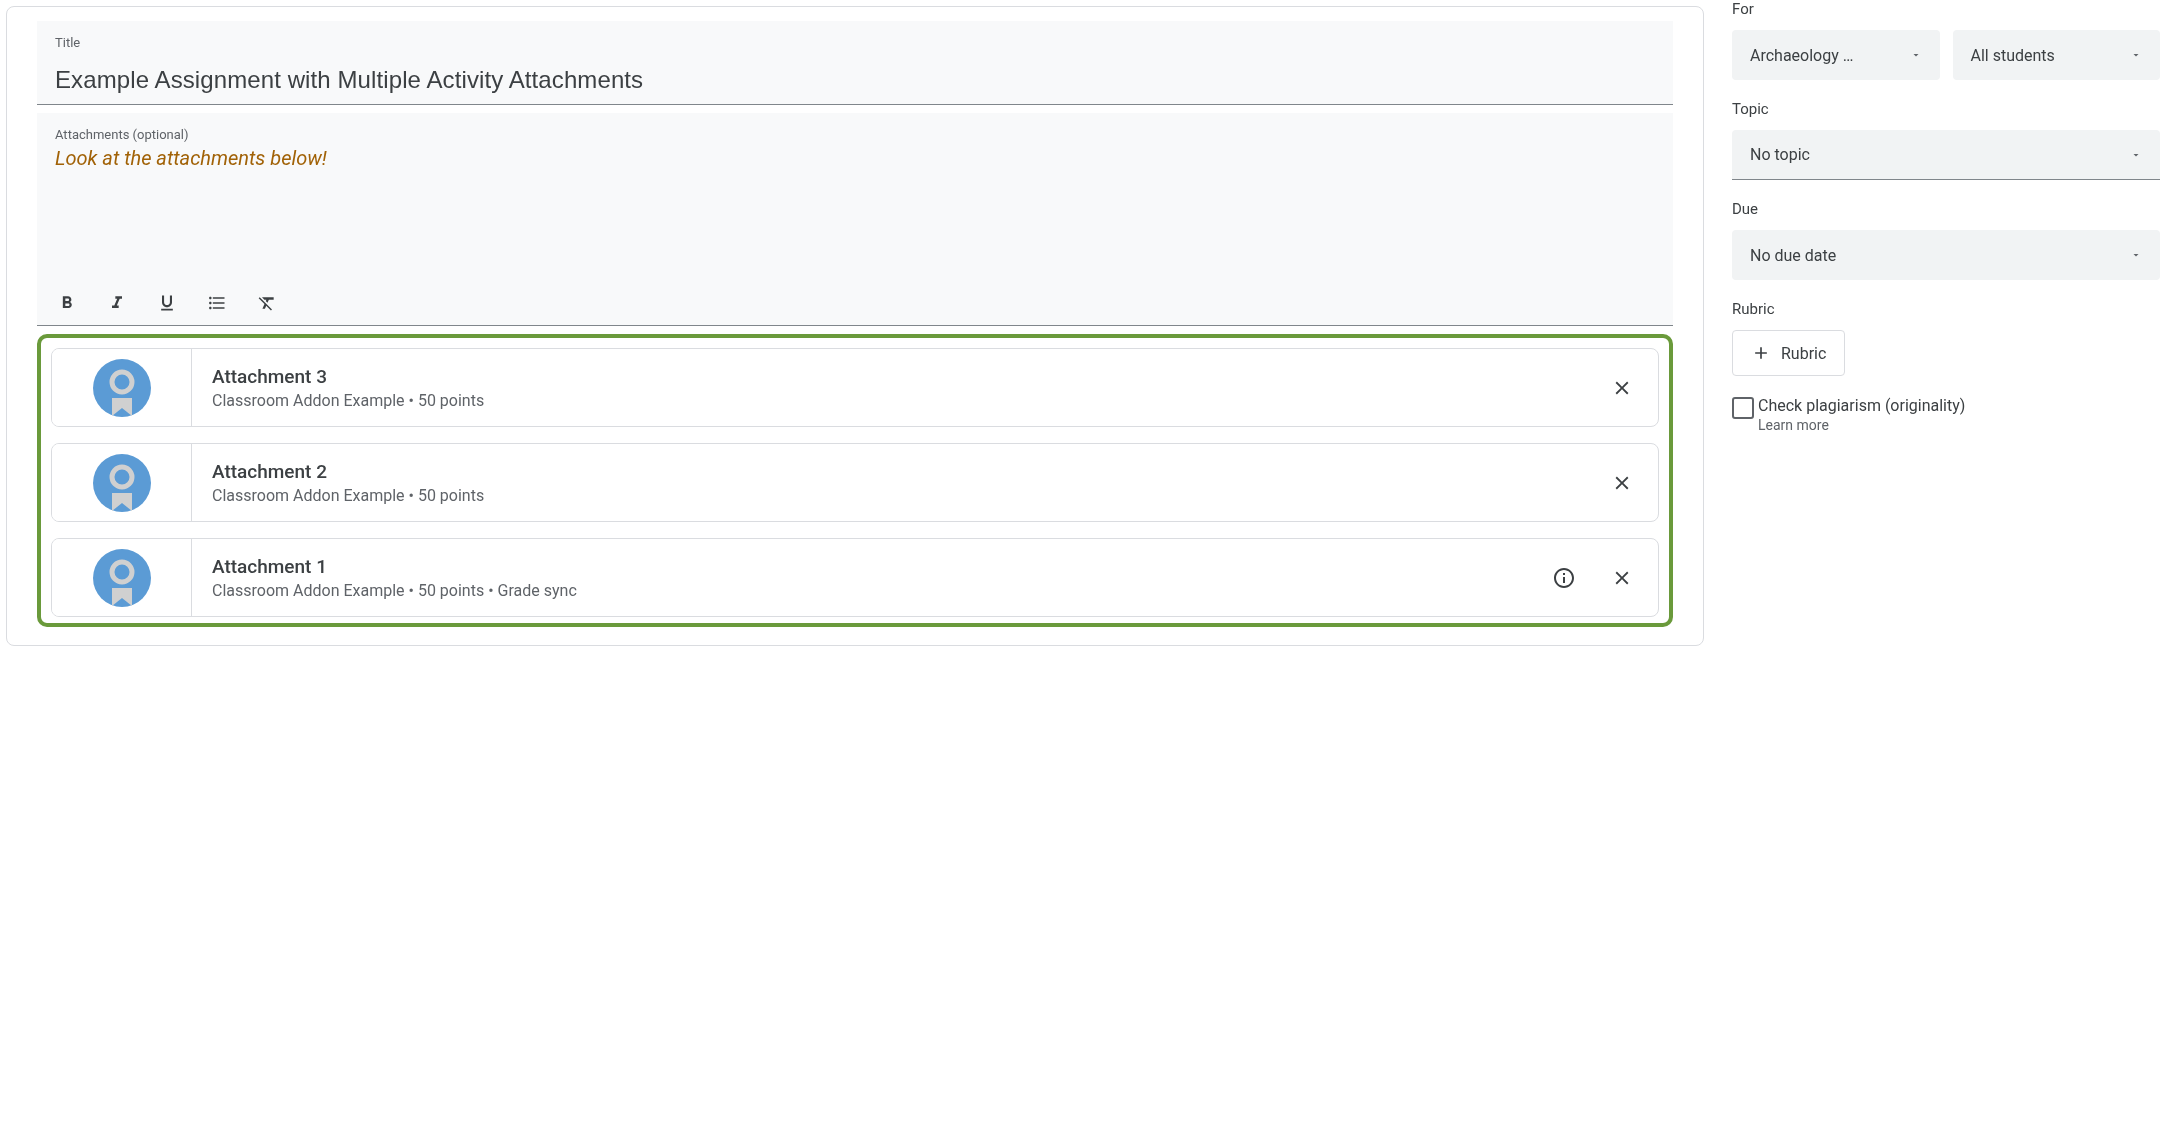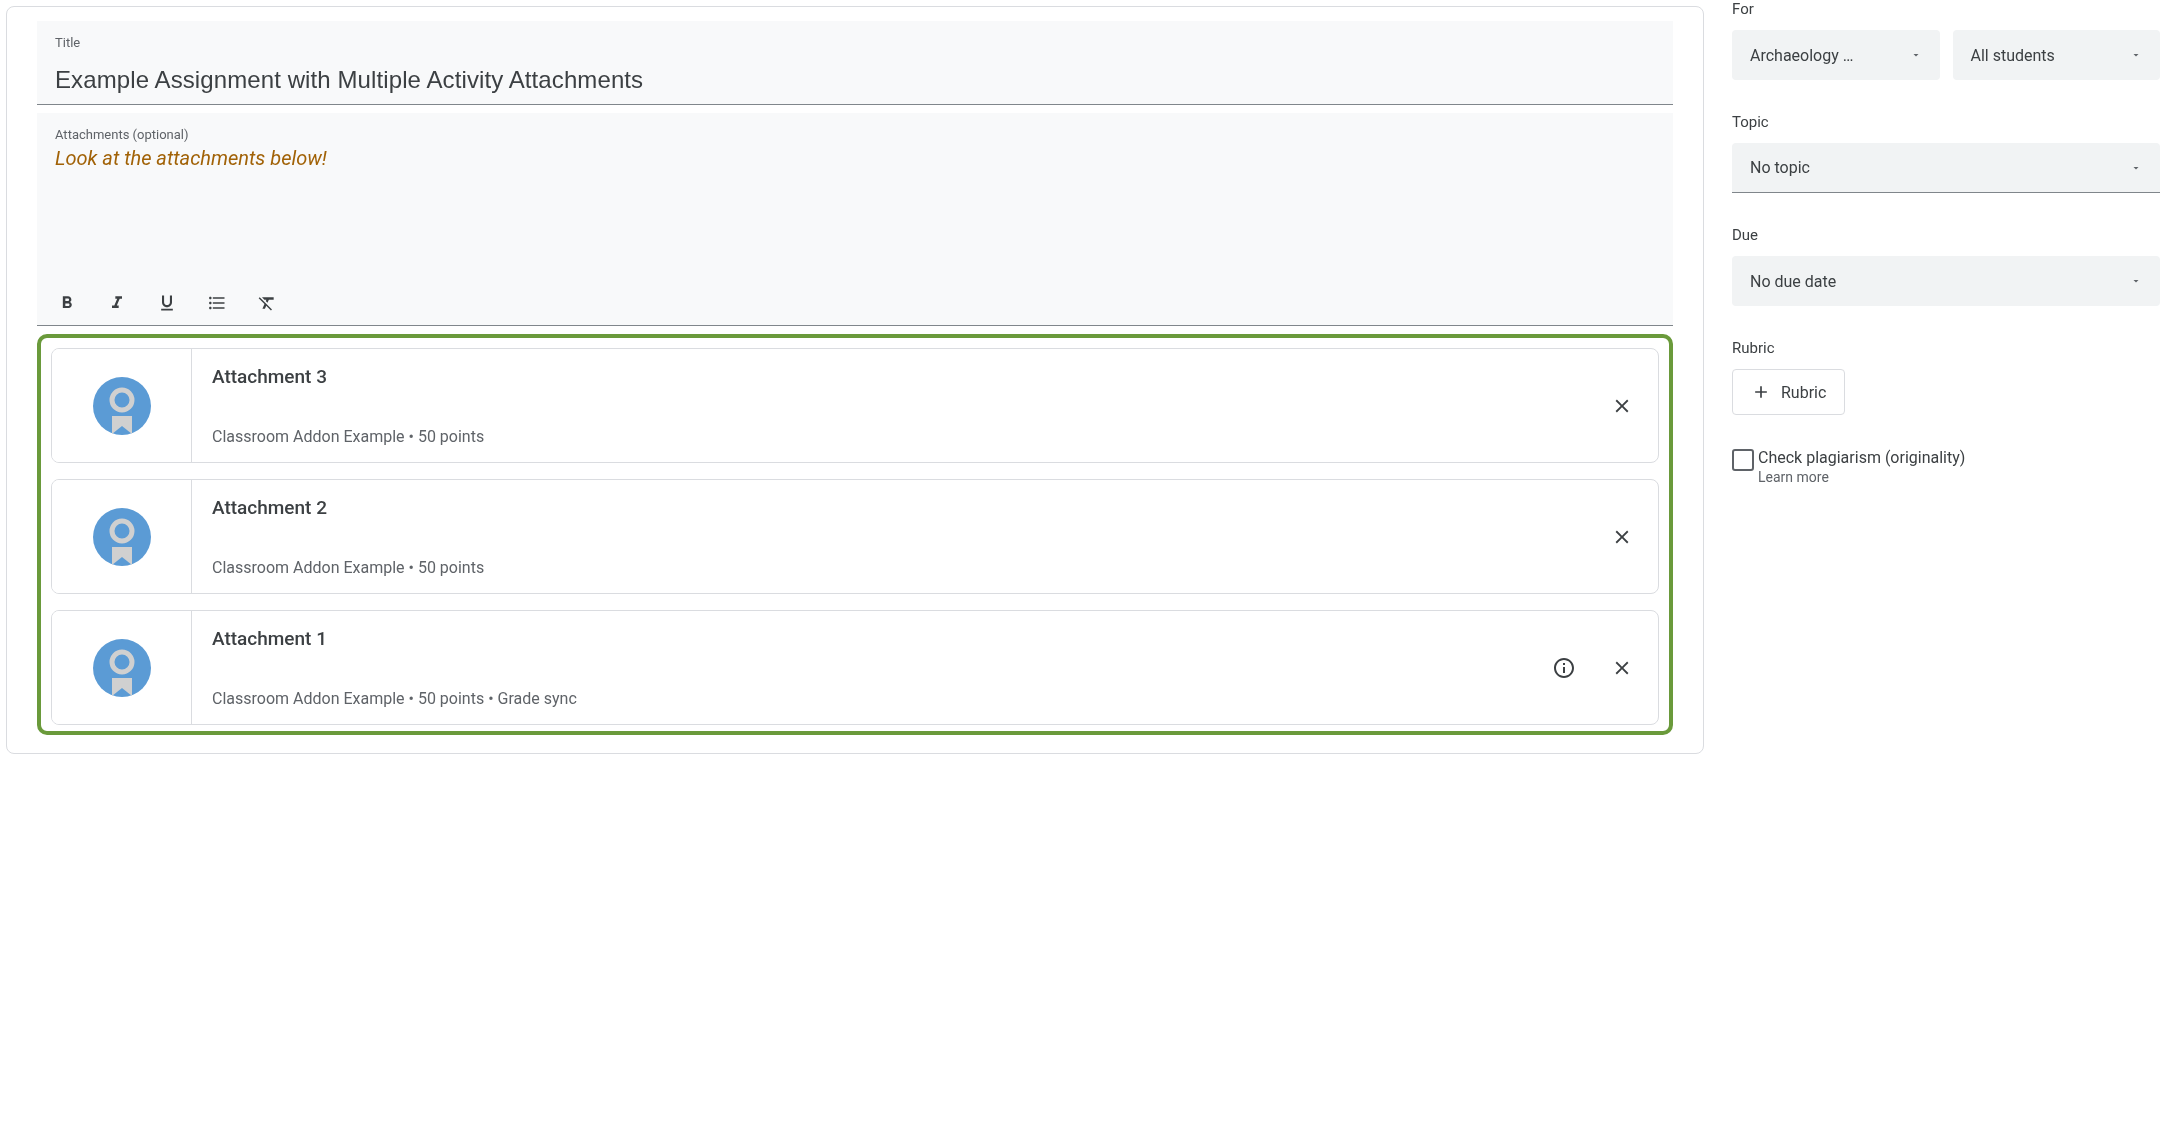--- a/index.html
+++ b/index.html
@@ -108,21 +108,20 @@
     .addon-icon {
       width: 60px;
       height: 60px;
     }
     .attachment-info {
       flex: 1;
       padding: 16px 20px;
       display: flex;
       flex-direction: column;
       justify-content: flex-start;
-      gap: 36px;
     }
     .attachment-title {
       font-size: 19px;
       color: #3c4043;
       font-weight: 500;
       margin-bottom: 3px;
     }
     .attachment-meta {
       font-size: 16px;
       color: #5f6368;
@@ -140,21 +139,21 @@
       color: #3c4043;
       display: flex;
       align-items: center;
       justify-content: center;
     }
     .sidebar {
       width: 460px;
       padding: 0 10px 0 22px;
     }
     .side-section {
-      margin-bottom: 33px;
+      margin-bottom: 20px;
     }
     .side-label {
       font-size: 15px;
       color: #3c4043;
       margin-bottom: 12px;
     }
     .side-row {
       display: flex;
       gap: 13px;
     }

